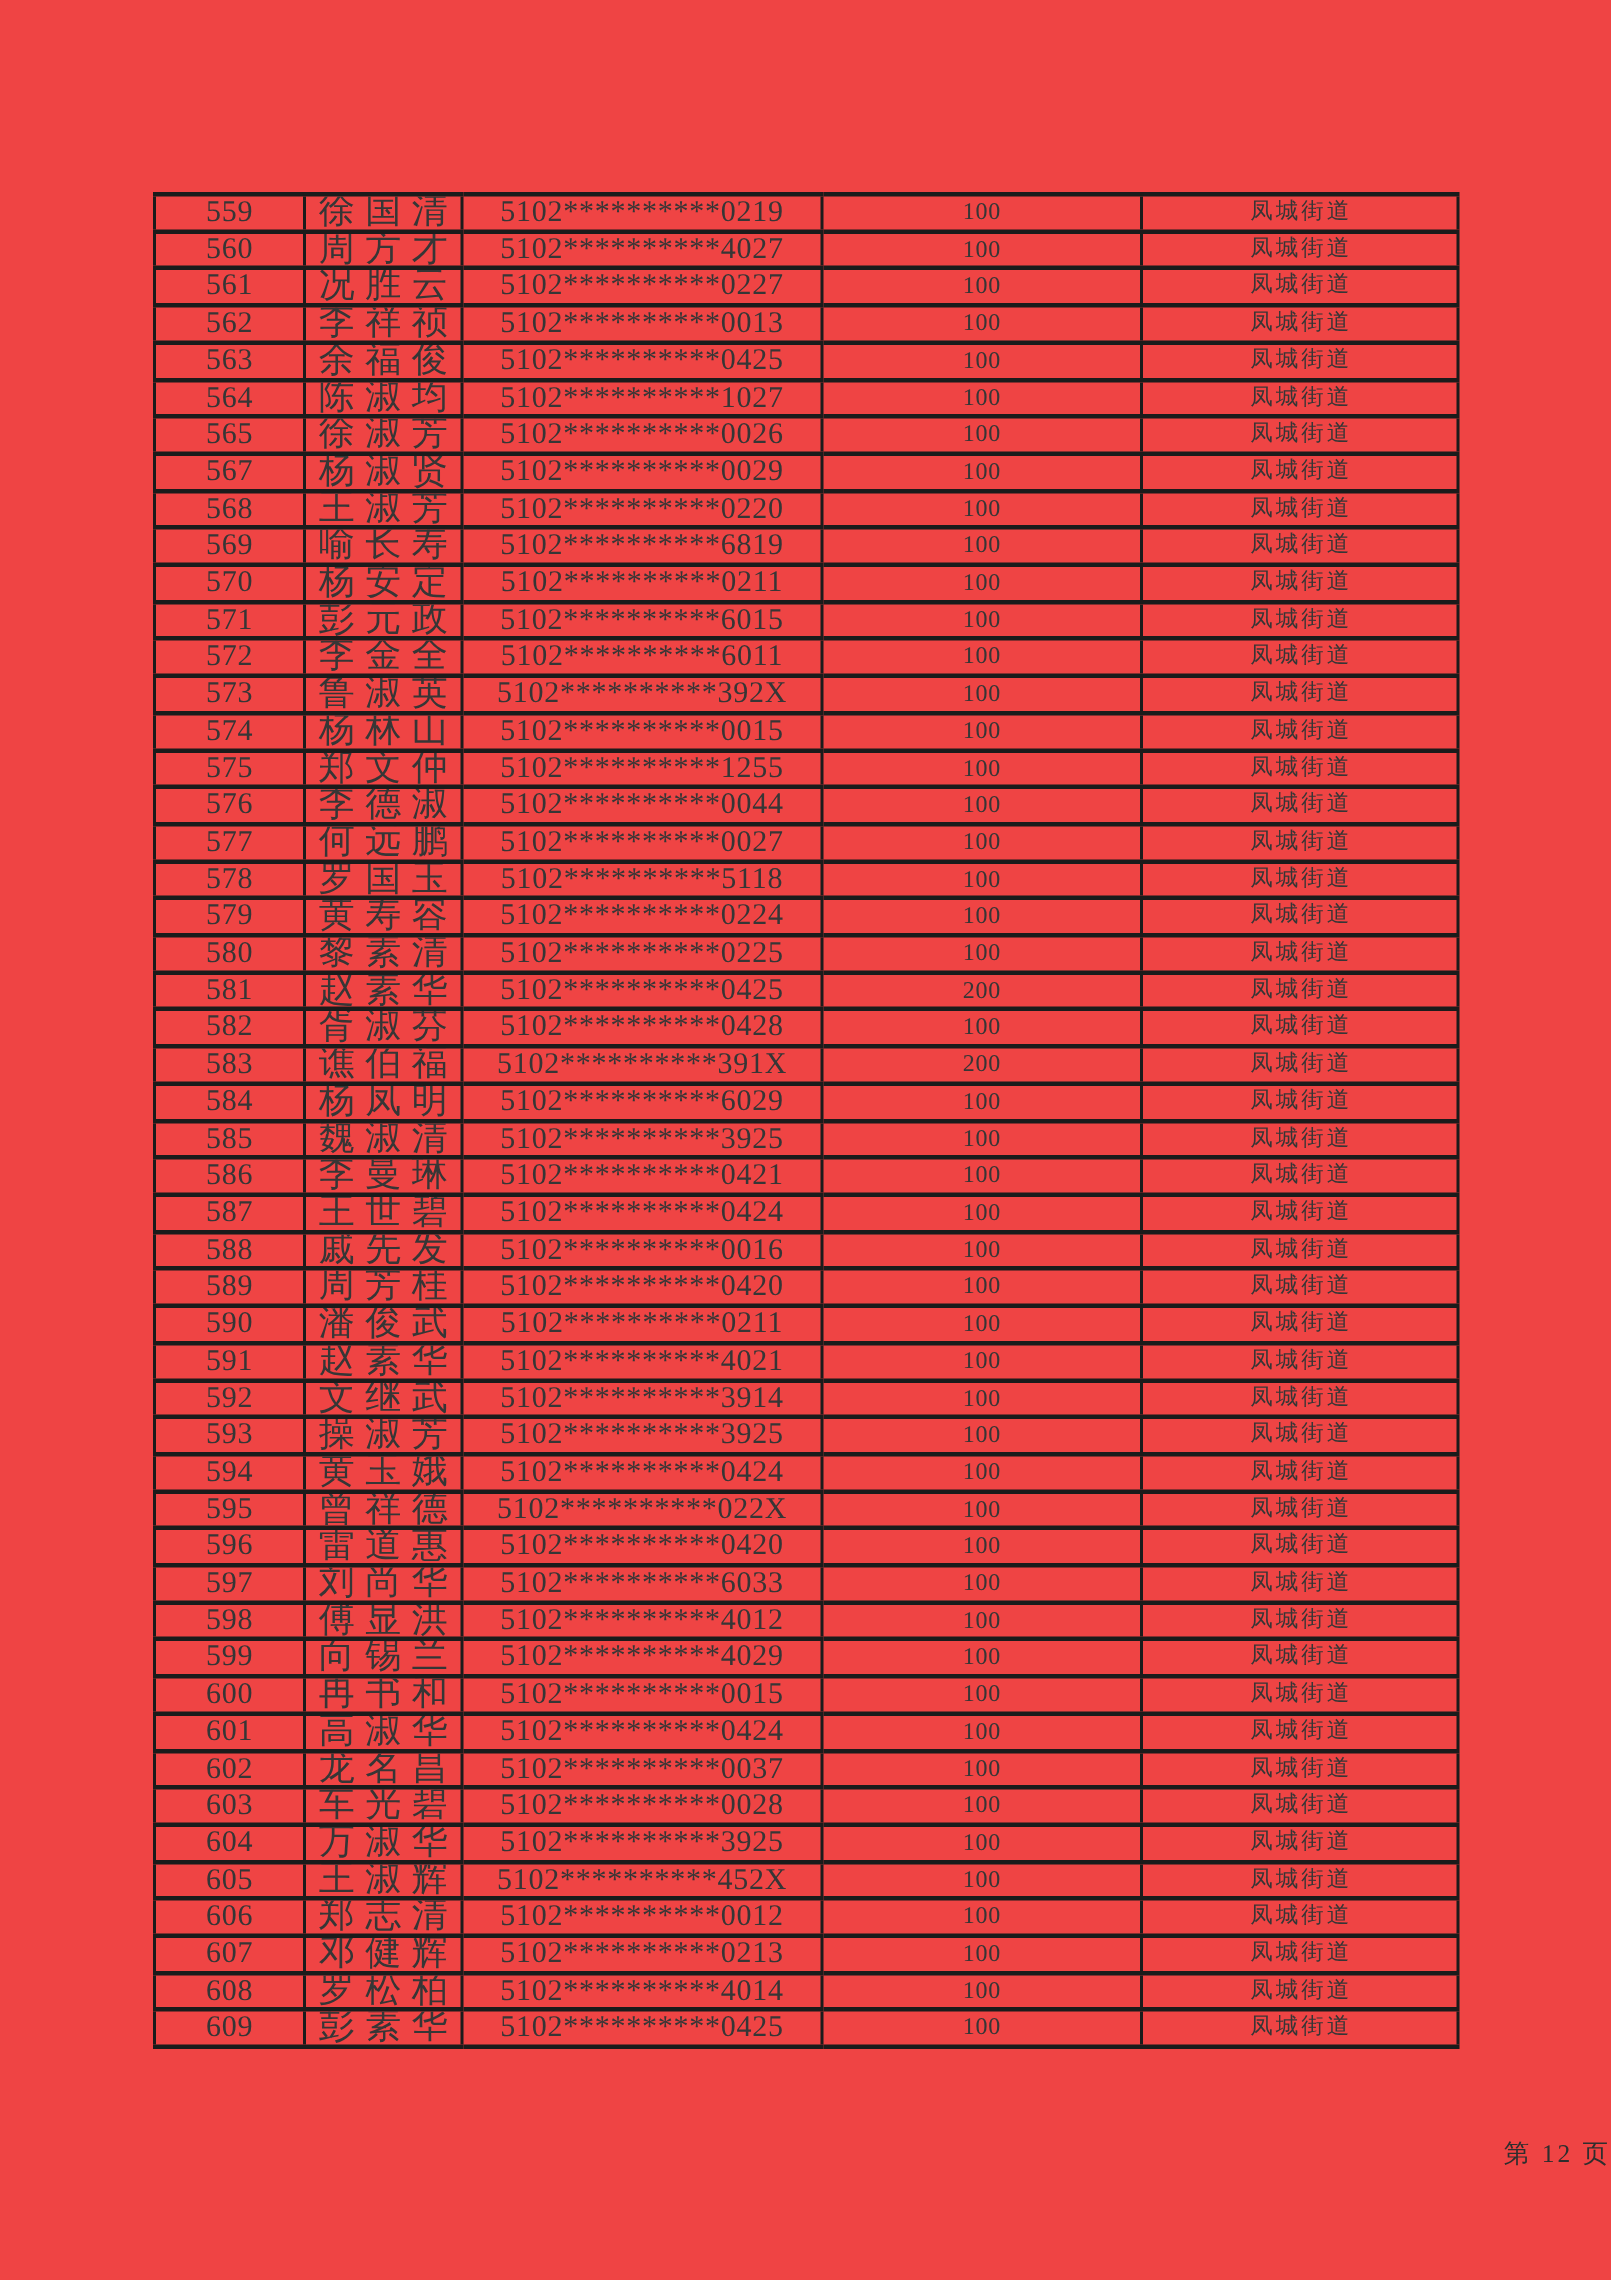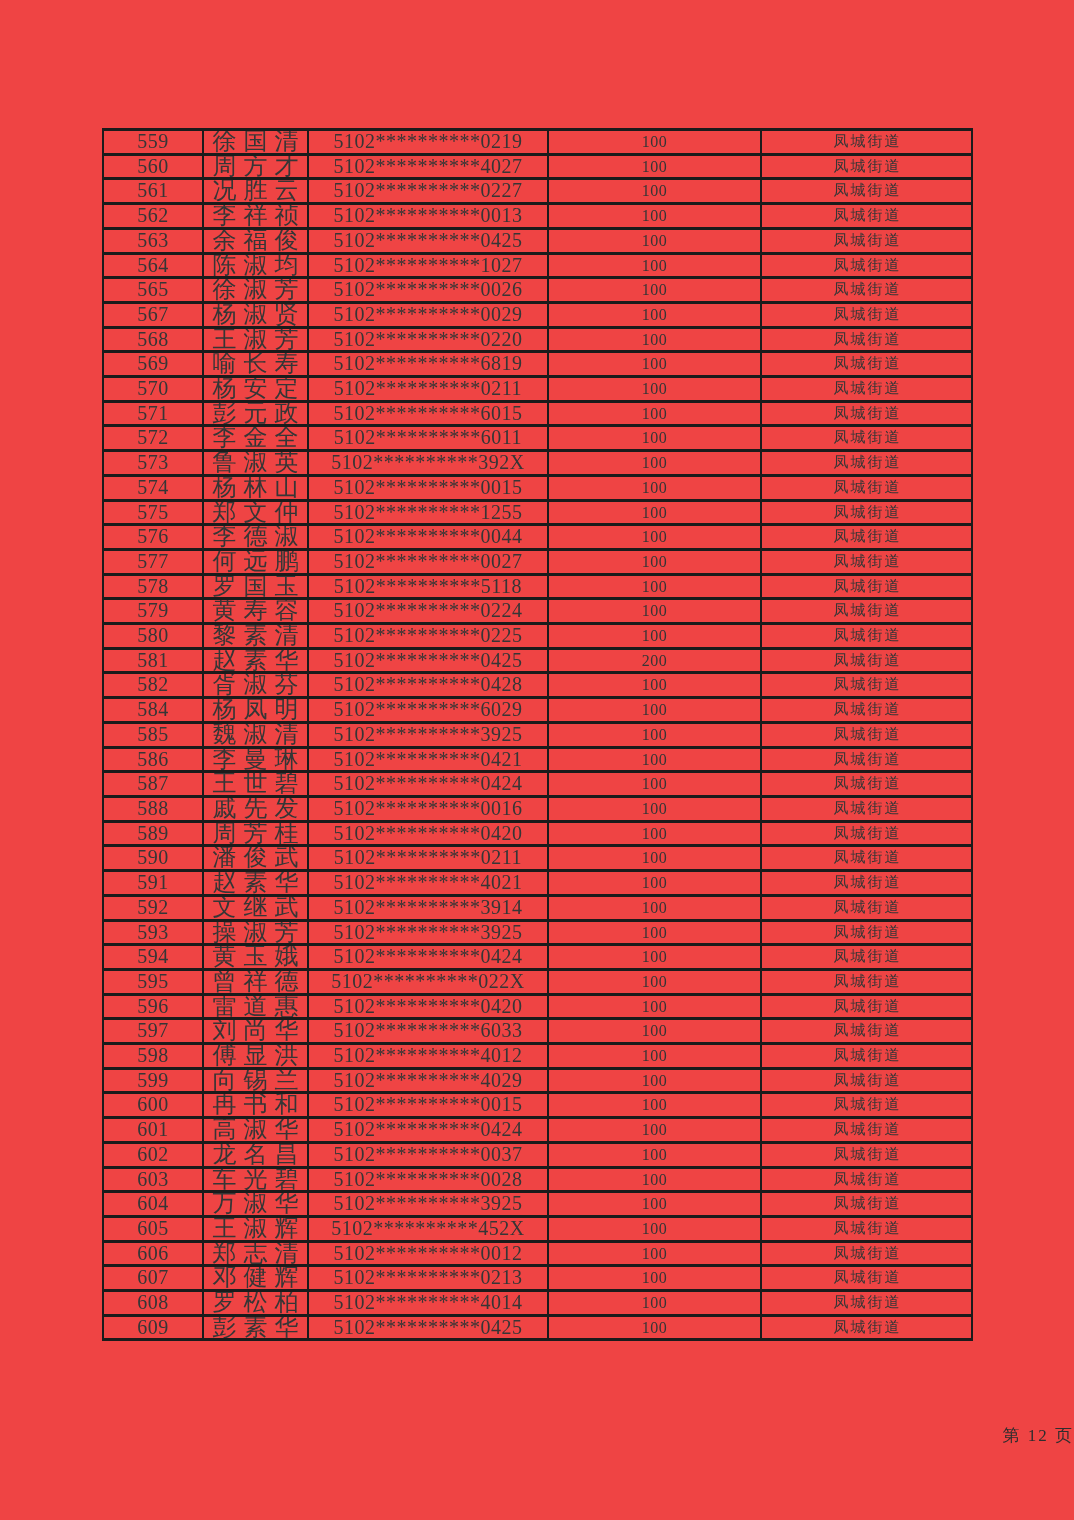--- a/index.html
+++ b/index.html
@@ -216,20 +216,27 @@
     <td class="c-dist">凤城街道</td>
   </tr>
         <tr>
     <td class="c-no">582</td>
     <td class="c-name">胥淑芬</td>
     <td class="c-id">5102**********0428</td>
     <td class="c-amt">100</td>
     <td class="c-dist">凤城街道</td>
   </tr>
         <tr>
+    <td class="c-no">583</td>
+    <td class="c-name">谯伯福</td>
+    <td class="c-id">5102**********391X</td>
+    <td class="c-amt">200</td>
+    <td class="c-dist">凤城街道</td>
+  </tr>
+        <tr>
     <td class="c-no">584</td>
     <td class="c-name">杨凤明</td>
     <td class="c-id">5102**********6029</td>
     <td class="c-amt">100</td>
     <td class="c-dist">凤城街道</td>
   </tr>
         <tr>
     <td class="c-no">585</td>
     <td class="c-name">魏淑清</td>
     <td class="c-id">5102**********3925</td>

